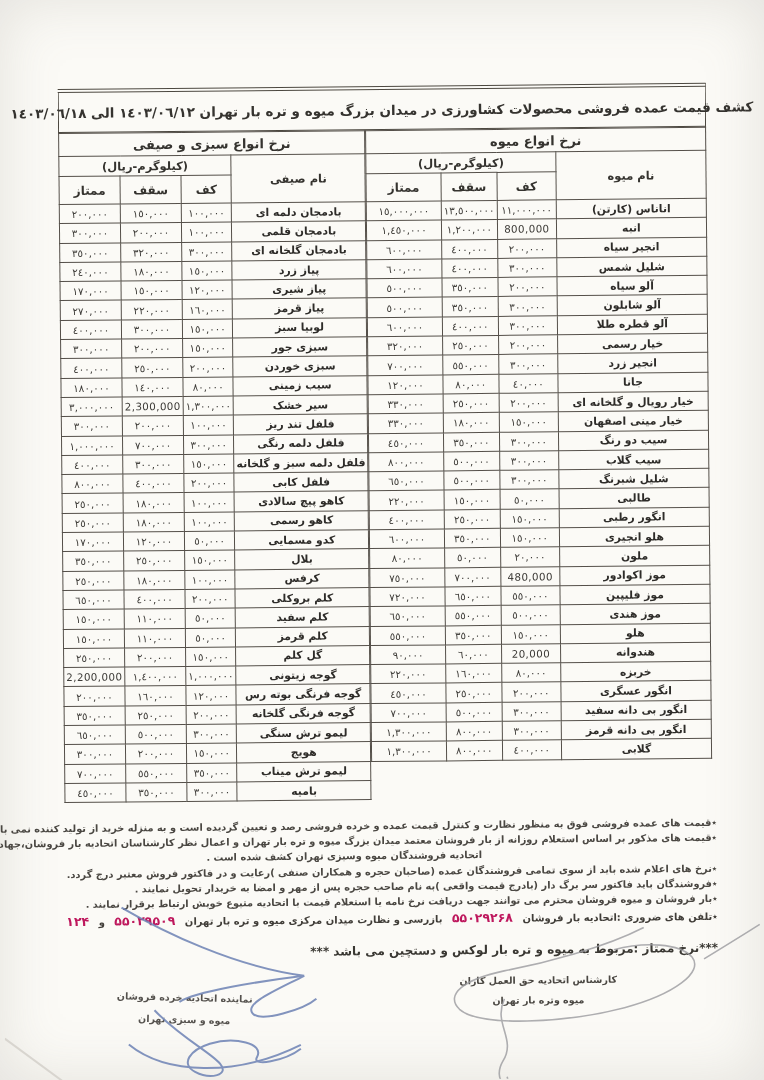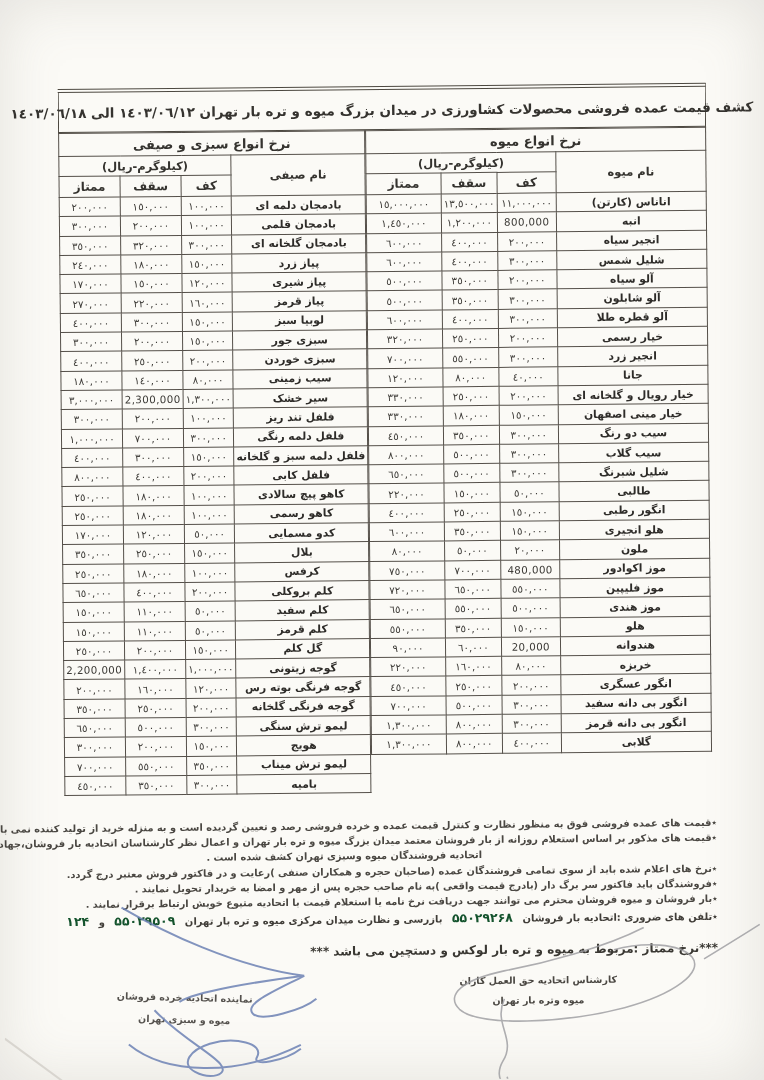--- a/index.html
+++ b/index.html
@@ -36,37 +36,37 @@
   table{border-collapse:collapse;table-layout:fixed;direction:rtl;}
   td{
     border:1px solid #55504a;
     text-align:center;vertical-align:middle;
     padding:0 2px;box-sizing:border-box;
     overflow:hidden;white-space:nowrap;
   }
   table.half{border:1.5px solid #4c4840;}
   tr.grp td{height:23px;font-size:13px;font-weight:bold;}
   tr.unit td{height:20px;font-size:11.5px;font-weight:bold;}
-  tr.cols td{height:21px;font-size:12px;font-weight:bold;}
+  tr.cols td{height:28px;font-size:12px;font-weight:bold;}
   td.namehead{font-size:12.5px;font-weight:bold;}
   tbody tr{height:19.3px;}
   td.name{font-size:10.8px;font-weight:bold;color:#2e2c29;}
   td.num{font-size:10.3px;color:#3e3c38;letter-spacing:.4px;}
   
   .notes{
     position:absolute;top:818px;right:50px;width:660px;
     font-size:9.8px;font-weight:bold;color:#4a4742;
     line-height:15.2px;text-align:right;
   }
   .note-line{white-space:nowrap;}
   .note-line.cont{padding-right:235px;}
   .phone-line{
     margin-top:2px;white-space:nowrap;font-size:10px;font-weight:bold;color:#403d38;
   }
-  .phone-num{font-size:12.5px;letter-spacing:1px;padding:0 6px;color:#14532d;}
+  .phone-num{font-size:12.5px;letter-spacing:1px;padding:0 6px;color:#be185d;}
   .premium-note{
     position:absolute;top:944px;right:50px;width:400px;
     font-size:12px;font-weight:bold;white-space:nowrap;text-align:right;color:#3a3833;
   }
   
   .sig-right{
     position:absolute;top:972px;right:120px;width:220px;
     text-align:center;font-size:9.5px;font-weight:bold;color:#4a4742;line-height:20px;
   }
   .sig-left{

